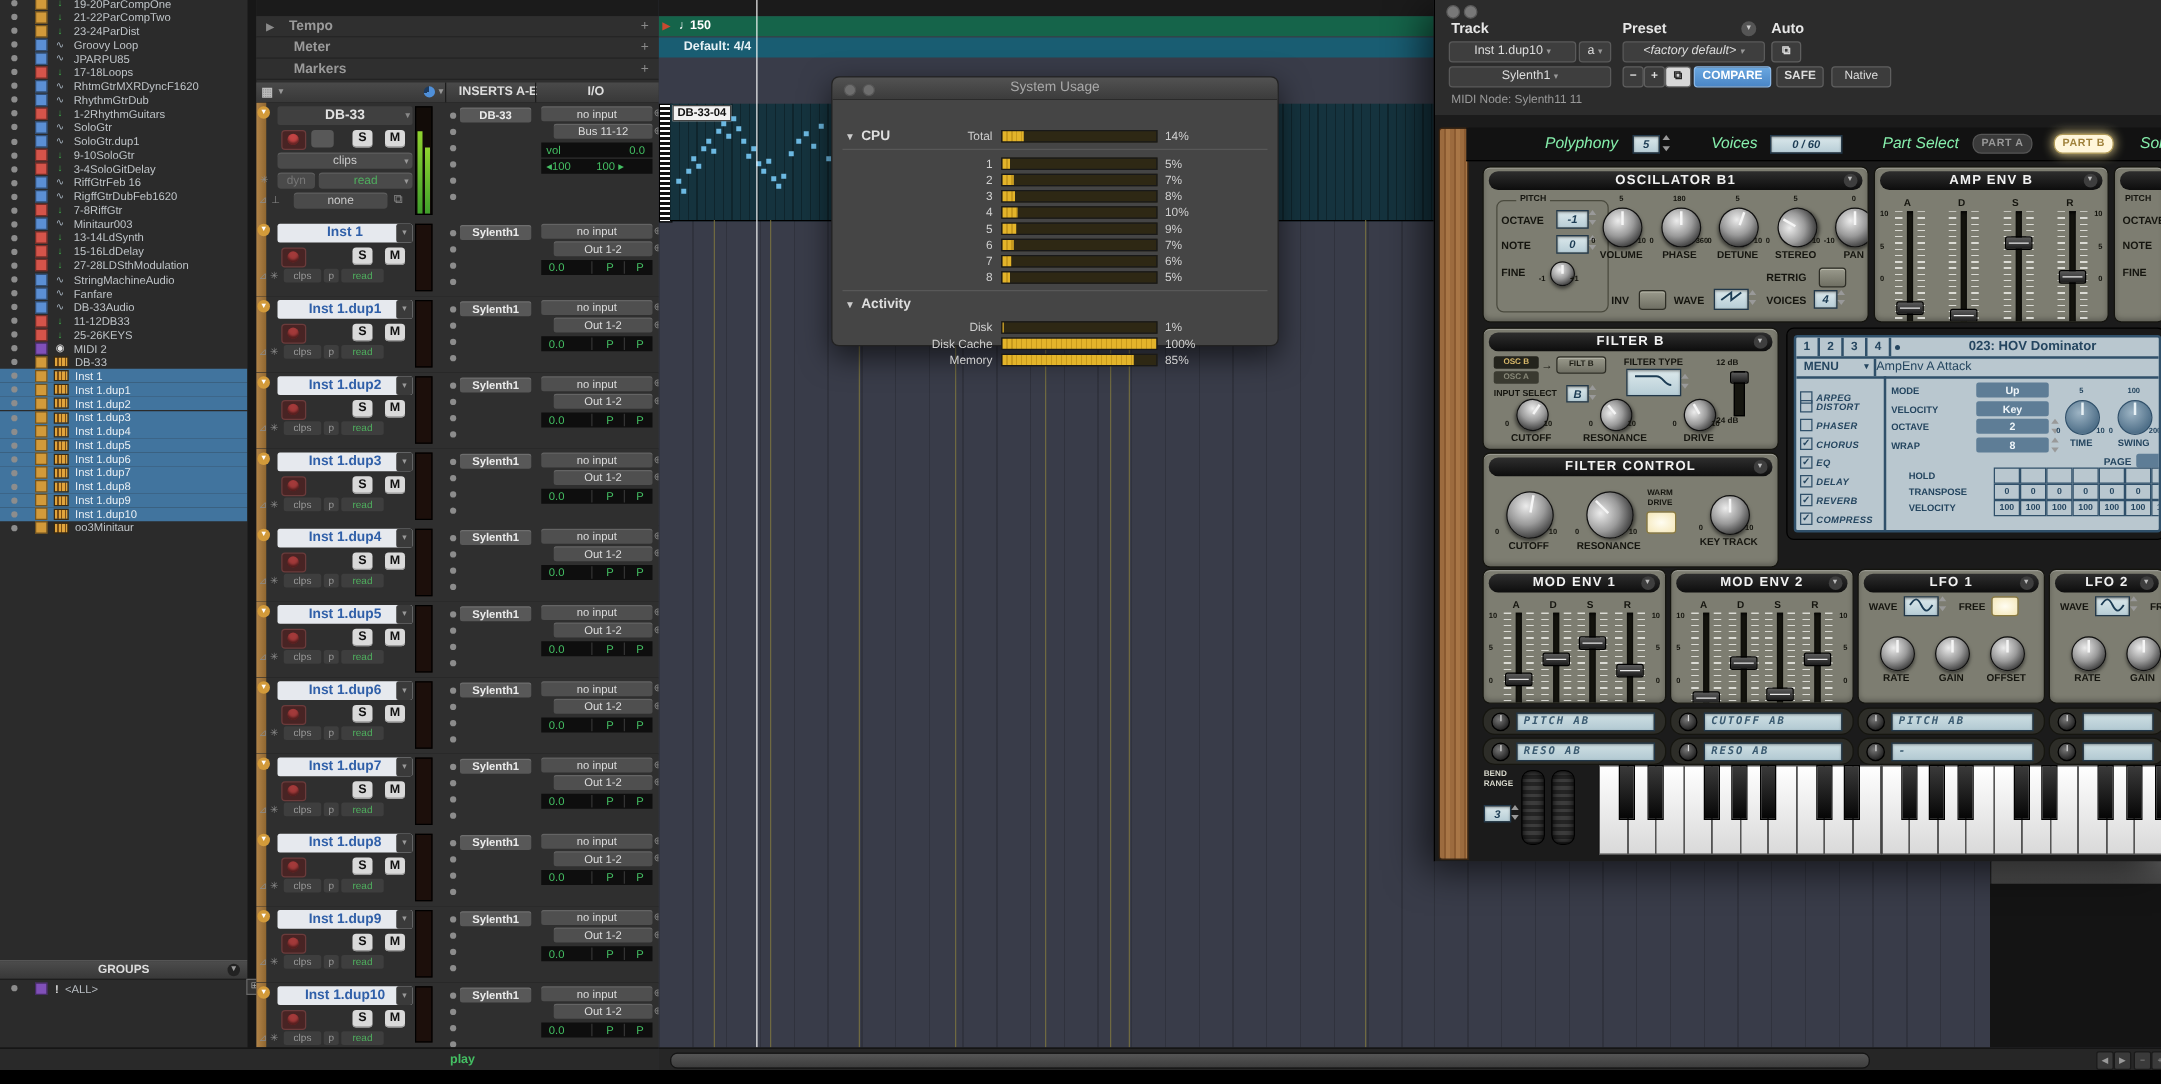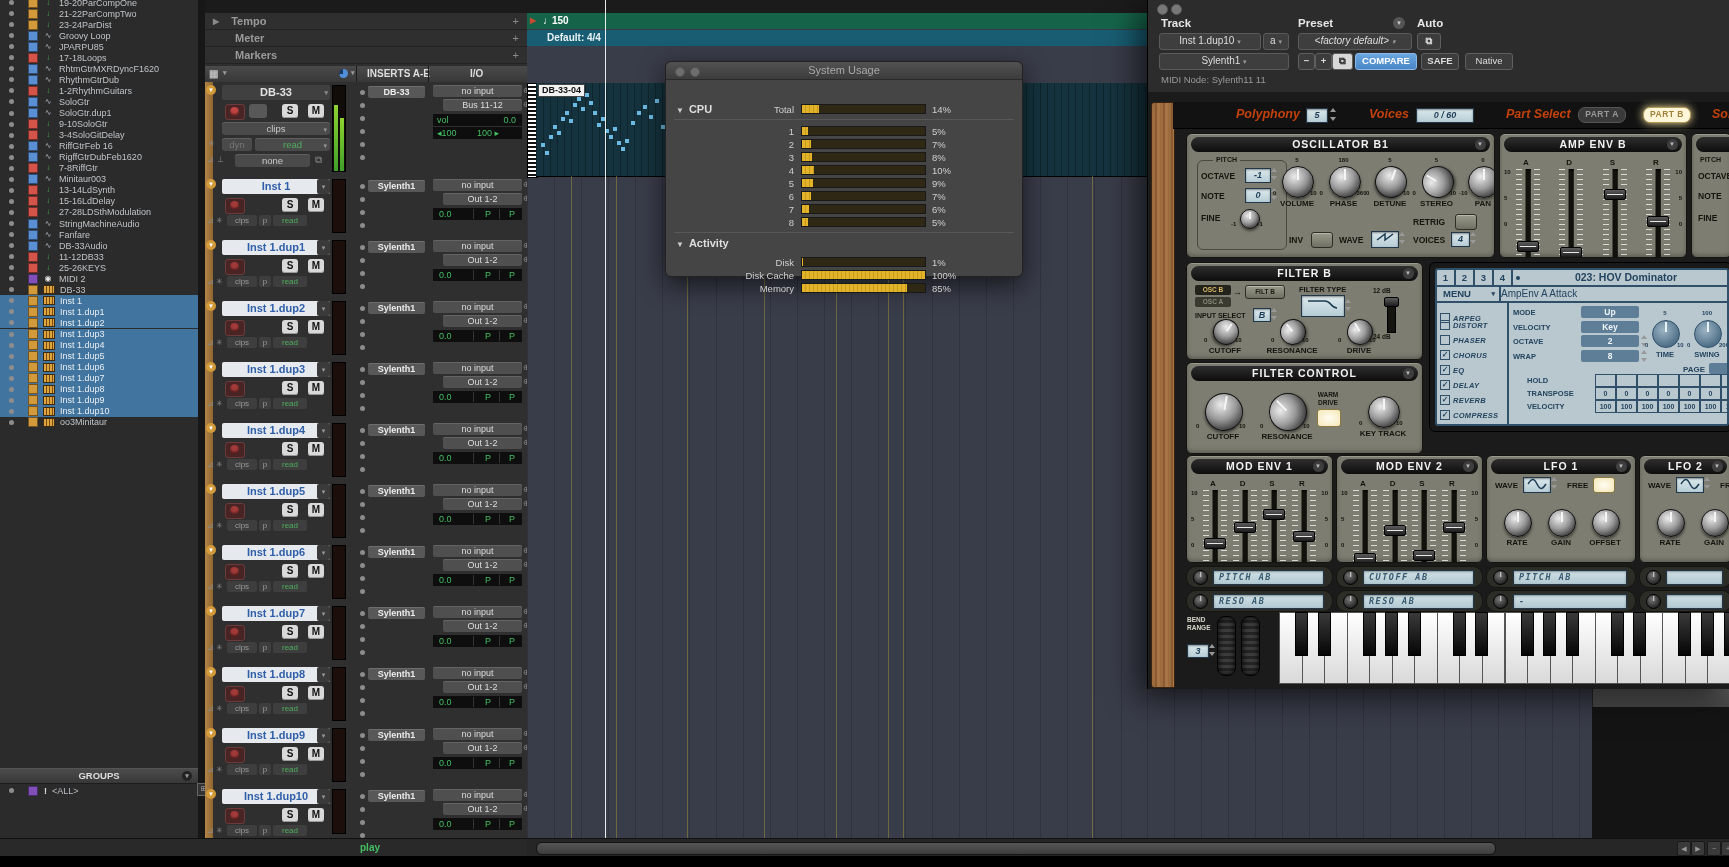--- a/index.html
+++ b/index.html
@@ -137,21 +137,21 @@
   .pbtn{position:absolute;height:15px;background:#3c3c3c;border:1px solid #5f5f5f;border-radius:3px;color:#ddd;
     font-size:9.5px;font-weight:bold;text-align:center;line-height:14px;}
   #comparebtn{background:linear-gradient(#6aa7e0,#4a86c6);border-color:#8ab8e8;color:#fff;}
   #midinode{position:absolute;left:13px;top:74px;color:#9a9a9a;font-size:9.5px;}
 
   
   #synth{position:absolute;left:0px;top:92px;width:582px;height:597px;background:#1b1b1b;overflow:hidden;}
   #wood{position:absolute;left:3px;top:10px;width:22px;height:584px;border:1px solid #3a2410;border-radius:3px 0 0 3px;
     background:repeating-linear-gradient(90deg,#9c6b3e 0 3px,#8a5a30 3px 5px,#a87646 5px 8px);}
   #synthtop{position:absolute;left:25px;top:10px;width:557px;height:26px;background:#121212;border-bottom:1px solid #000;}
-  .sttxt{position:absolute;top:5px;color:#c2410c;font-size:12.5px;font-weight:bold;font-style:italic;}
+  .sttxt{position:absolute;top:5px;color:#86efac;font-size:12.5px;font-weight:normal;font-style:italic;}
   .lcdbox{background:linear-gradient(#dce9ec,#b7cdd6);border:1px solid #22384a;box-shadow:inset 0 1px 2px rgba(0,0,0,.4);
     color:#1c3c54;font-weight:bold;font-style:italic;text-align:center;}
   .stp{position:absolute;width:0;height:0;border-left:3.5px solid transparent;border-right:3.5px solid transparent;}
   .stp.up{border-bottom:4px solid #999;}
   .stp.dn{border-top:4px solid #999;}
   .partbtn{position:absolute;top:5px;height:14px;border-radius:7px;background:#3a3a3a;border:1px solid #555;color:#999;
     font-size:8.5px;font-weight:bold;text-align:center;line-height:13px;letter-spacing:.5px;}
   .partbtn.lit{background:#fff6da;border-color:#b09a58;color:#a0823c;box-shadow:0 0 9px #ffe9a0;}
   .litbtn{background:radial-gradient(#fffdf2,#f4e6b6);border:1px solid #8a7a40;border-radius:3px;box-shadow:0 0 8px #ffedא0,0 0 8px #ffe9a0;}
   .darkbtn{background:linear-gradient(#9a9a8c,#6f6f63);border:1px solid #2e2e26;border-radius:3px;box-shadow:inset 0 1px 0 #b8b8aa;}

